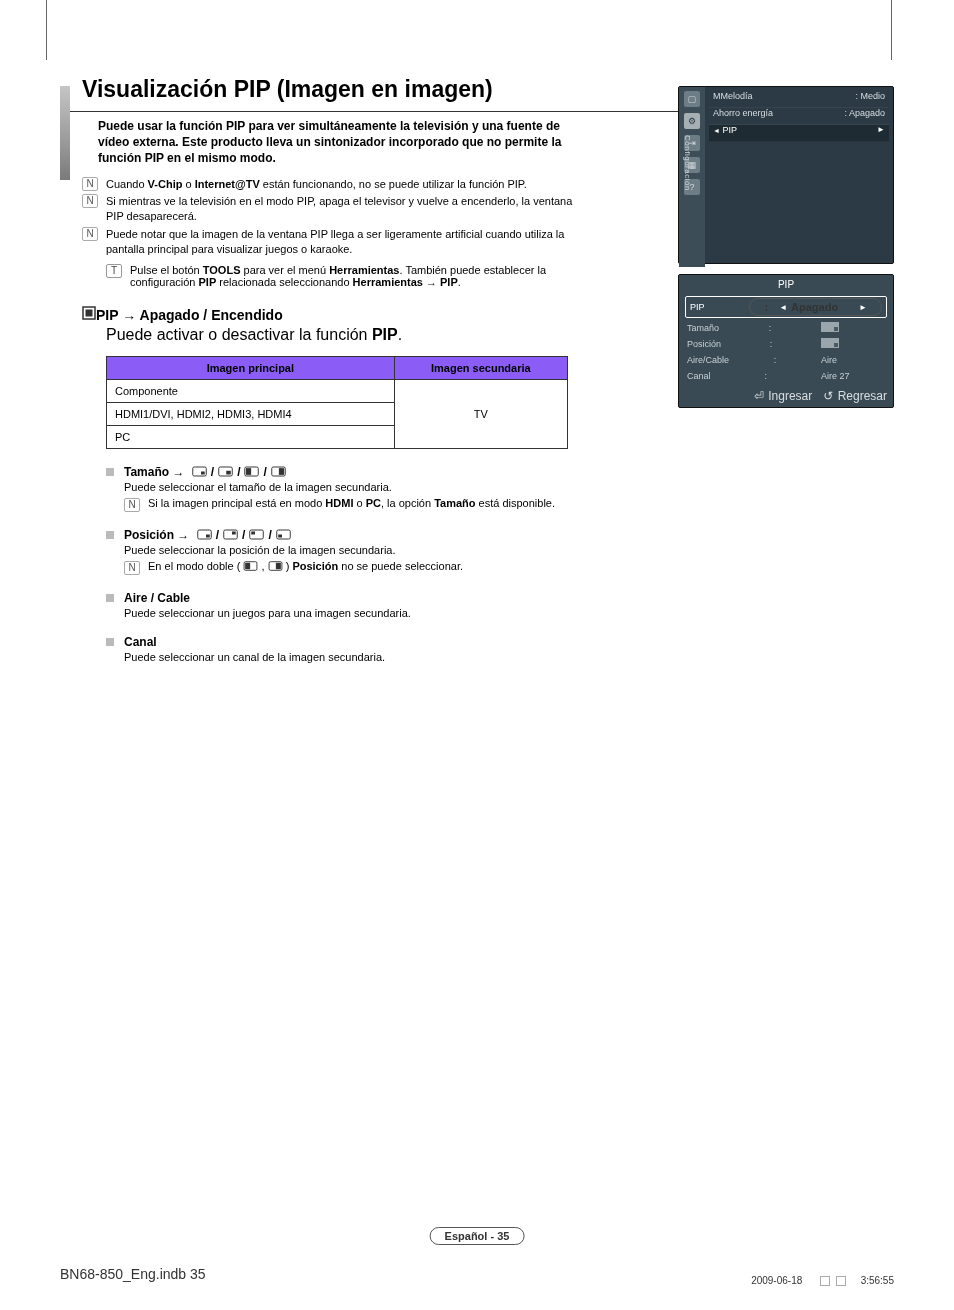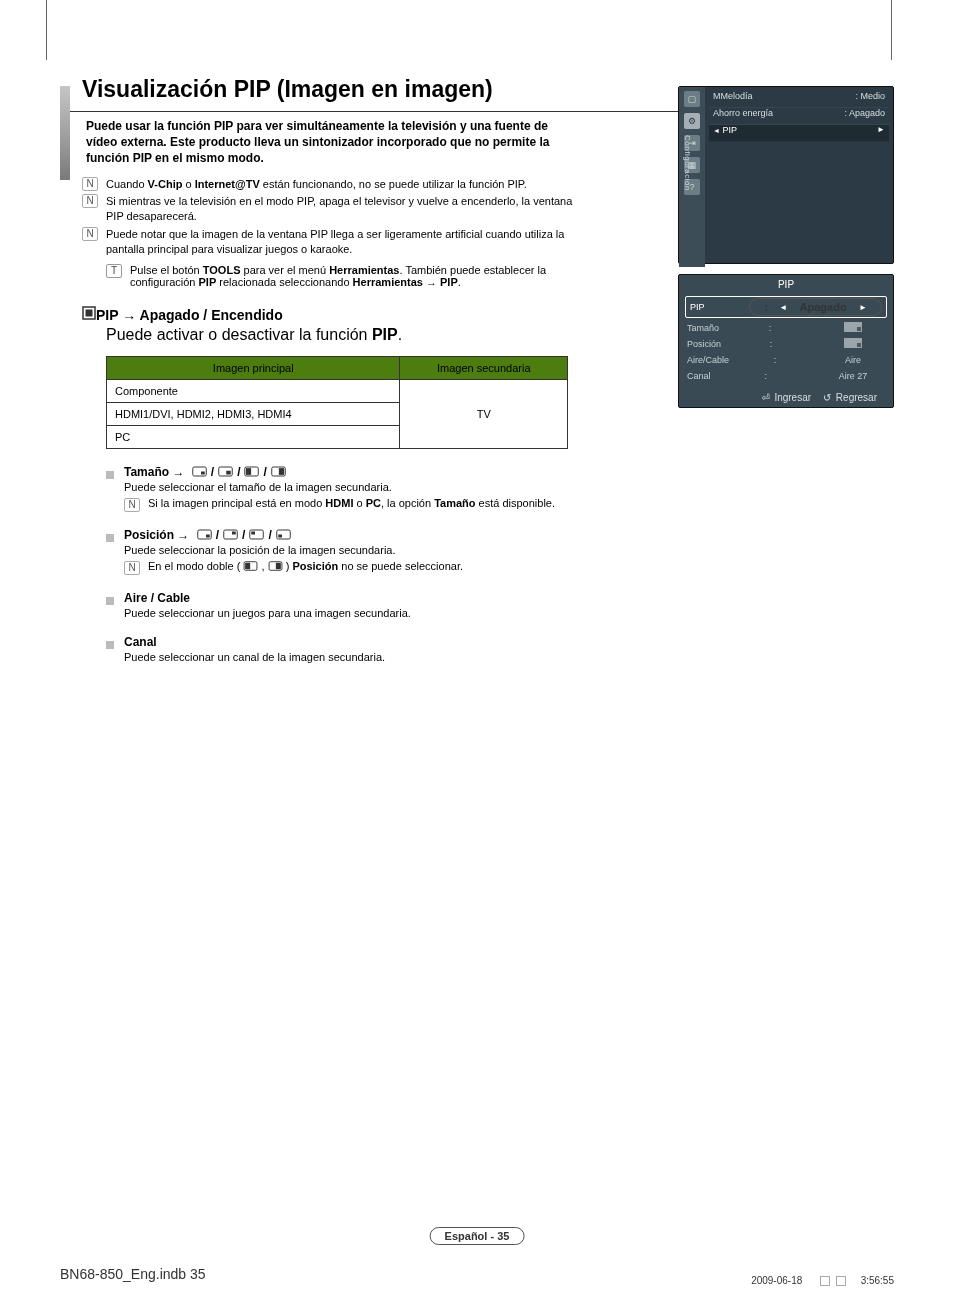--- a/index.html
+++ b/index.html
@@ -3,35 +3,35 @@
 <meta charset="utf-8">
 <style>
   html,body{margin:0;padding:0;background:#fff;color:#000;font-family:Helvetica,Arial,sans-serif}
   .page{width:954px;height:1310px;margin:0 auto;position:relative;box-sizing:border-box;padding:48px 60px 0 60px}
   .left-rule{position:absolute;left:46px;top:0;width:2px;height:60px;background:transparent;border-left:1px solid #666}
   .right-rule{position:absolute;right:60px;top:0;width:2px;height:60px;background:transparent;border-left:1px solid #666}
   .content{position:relative;padding-top:28px}
   .bar{position:absolute;left:0;top:38px;width:10px;height:94px;background:linear-gradient(180deg,#c5c5c5,#9a9a9a 60%,#7a7a7a)}
   .title{font-size:23px;font-weight:700;border-bottom:1px solid #333;padding:0 0 8px 22px;margin-bottom:4px}
   .indent{padding-left:22px}
-  .intro{font-size:12px;font-weight:700;line-height:1.35;max-width:490px;margin:6px 4px 10px}
+  .intro{font-size:12px;font-weight:700;line-height:1.35;max-width:490px;margin:6px 16px 10px}
   .note-list{list-style:none;padding:0;margin:0 0 6px}
   .note-list li{display:flex;gap:8px;font-size:11px;line-height:1.4;margin-bottom:2px;max-width:500px}
   .note-ic{flex:0 0 14px;text-align:center;font-size:10px;color:#555;border:1px solid #aaa;border-radius:2px;height:12px;line-height:12px}
   .tool-row{display:flex;gap:8px;font-size:11px;margin:6px 0 0 24px;max-width:480px}
   .tool-ic{flex:0 0 14px;text-align:center;font-size:10px;color:#444;border:1px solid #999;border-radius:2px;height:12px;line-height:12px}
   .sec-head{display:flex;align-items:center;margin:18px 0 2px}
   .q svg{width:14px;height:14px}
   .sec-head .sh{font-size:14px;font-weight:700}
   .body-line{font-size:16px;margin:2px 0 12px 24px}
   table.tbl{border-collapse:collapse;margin:4px 0 0 24px;width:462px}
   table.tbl th,table.tbl td{border:1px solid #333;font-size:11px;padding:5px 8px;text-align:left;vertical-align:middle}
-  table.tbl th{background:#4d7c0f;text-align:center;font-weight:400}
+  table.tbl th{background:#8b5cf6;text-align:center;font-weight:700}
   table.tbl td.center{text-align:center}
-  .sub{display:flex;gap:10px;margin:16px 0 2px 24px;align-items:flex-end}
+  .sub{display:flex;gap:10px;margin:16px 0 2px 24px;align-items:center}
   .sq{flex:0 0 8px;width:8px;height:8px;background:#bbb}
   .sub .sh{font-size:12px;font-weight:700}
   .icline{display:flex;align-items:center;gap:2px}
   .icline svg{width:15px;height:11px;flex:0 0 auto}
   .sep{padding:0 2px;font-weight:700}
   .subbody{font-size:11px;margin:2px 0 0 42px}
   .subnote{display:flex;gap:8px;font-size:11px;margin:4px 0 0 42px;align-items:flex-start}
   .subnote .note-ic{margin-top:1px}
 
   
@@ -46,29 +46,29 @@
   .row{display:flex;justify-content:space-between;align-items:flex-start;height:16px;padding:0 4px;border-bottom:1px solid rgba(255,255,255,.05)}
   .row .lbl{color:#d7dee2}
   .row .val{color:#d7dee2}
   .row.sel{background:#1f2b32}
   .row.sel .lbl{color:#fff}
   .arrow-r{color:#fff;font-size:8px}
   .panel2{margin-top:10px;height:132px;position:relative;background:#394a54}
   .p2title{text-align:center;padding:4px 0;font-size:10px}
   .p2row{display:flex;align-items:center;height:16px;padding:0 8px;justify-content:space-between;font-size:9px;color:#c7d0d4}
   .p2row .colon{flex:0 0 8px;text-align:center}
-  .p2row .v{min-width:64px;text-align:center}
+  .p2row .v{min-width:64px;}
   .p2row.sel{margin:2px 6px}
   .p2row.sel .lbl{color:#fff}
   .p2row.sel .pill{display:flex;align-items:center;gap:4px}
   .p2row.sel .pill .arrow{color:#fff;font-size:8px}
   .p2row.sel{border:1px solid #fff;border-radius:2px;padding:2px 4px}
   .szbox{display:inline-block;width:18px;height:10px;background:#9aa6ac;position:relative}
   .szbox .dot{position:absolute;right:1px;bottom:1px;width:4px;height:4px;background:#4a5a62}
-  .footer-bar{position:absolute;bottom:4px;right:16px;display:flex;gap:10px;font-size:10px;color:#d8dee1;align-items:center}
+  .footer-bar{position:absolute;bottom:4px;right:6px;display:flex;gap:10px;font-size:12px;color:#d8dee1;align-items:center}
   .footer-bar .ico{display:inline-flex;align-items:center;justify-content:center;width:12px;height:10px}
 
   .page-footer{position:absolute;left:50%;transform:translateX(-50%);bottom:65px}
   .pill{display:inline-block;border:1px solid #555;border-radius:10px;padding:2px 14px;font-weight:700;font-size:11px;color:#333}
   .bottom-left{position:absolute;left:60px;bottom:28px;font-size:14px;color:#333}
   .bottom-right{position:absolute;right:60px;bottom:24px;font-size:10px;color:#333}
   .bottom-right .tm{display:inline-flex;align-items:center;gap:6px}
   .sq2{display:inline-block;width:8px;height:8px;border:1px solid #aaa}
 </style>
 </head>

